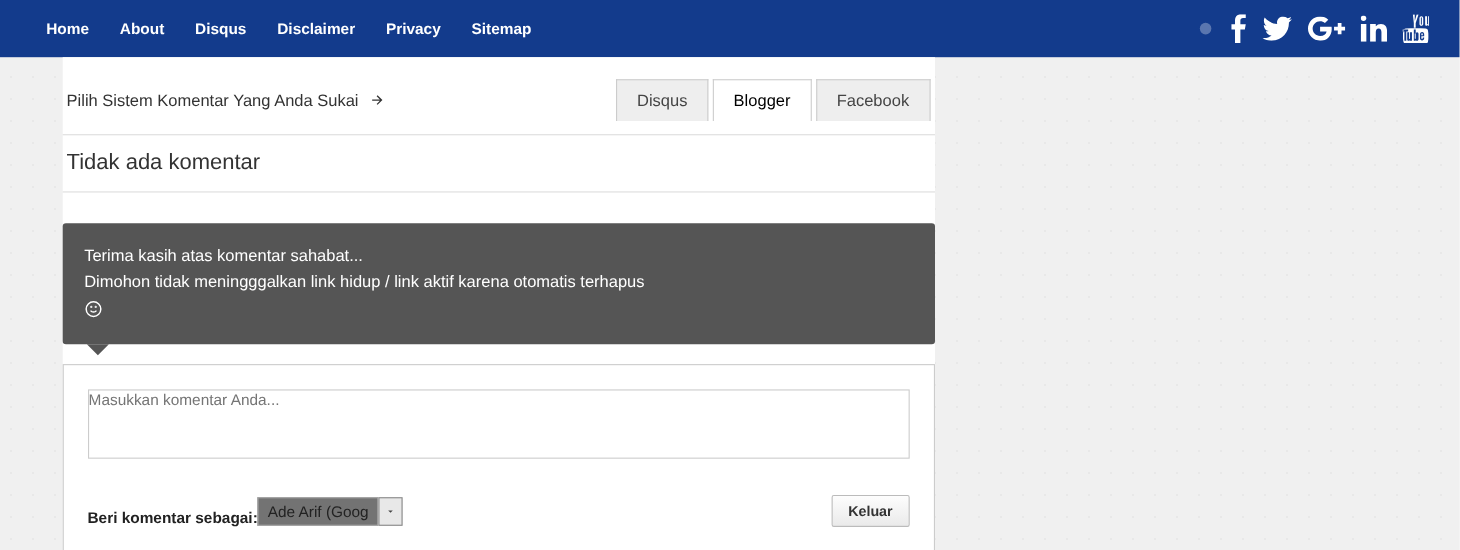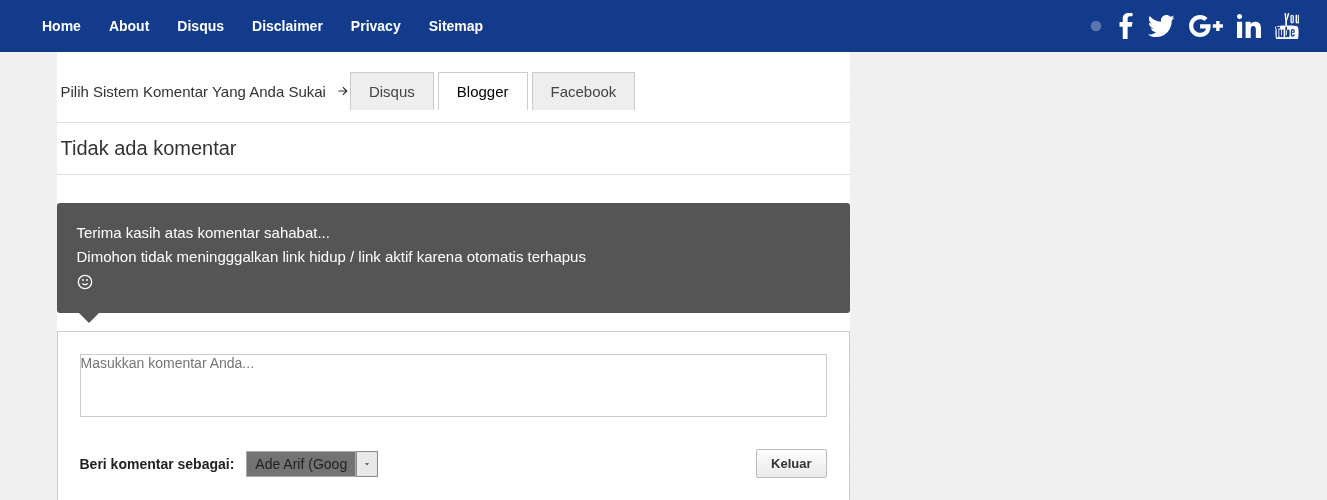--- a/index.html
+++ b/index.html
@@ -6,35 +6,35 @@
 body{font-family:Arial,Helvetica,sans-serif;background:#f0f0f0;background-image:radial-gradient(#e8e8e8 1px,transparent 1px);background-size:20px 20px}
 .topbar{background:#133b8c;height:52px;display:flex;align-items:center;padding:0 28px;justify-content:space-between}
 .nav{display:flex;gap:0}
 .nav a{color:#fff;text-decoration:none;font-size:14px;font-weight:600;padding:10px 14px;cursor:pointer}
 .social{display:flex;gap:14px;align-items:center}
 .social span{color:#fff;cursor:pointer;display:inline-flex;align-items:center}
 .social svg{fill:#fff}
 .bug{opacity:.3}
 .container{max-width:1270px;margin:0 auto;padding:0 28px}
 .main{width:793px;background:#fff;margin-top:0;padding:20px 0 0 0}
-.picker-row{display:flex;align-items:center;justify-content:flex-start;padding:0 4px 12px 4px;border-bottom:1px solid #ddd;margin-bottom:14px}
+.picker-row{display:flex;align-items:center;justify-content:space-between;padding:0 4px 12px 4px;border-bottom:1px solid #ddd;margin-bottom:14px}
 .picker-label{font-size:15px;color:#333;display:flex;align-items:center;gap:10px}
 .picker-label svg{fill:#333}
 .tabs{display:flex}
 .tab{padding:10px 18px;font-size:15px;color:#444;background:#eee;border:1px solid #ccc;border-bottom:none;cursor:pointer}
 .tab.active{background:#fff;color:#000;border-color:#ccc}
 .tab+ .tab{margin-left:4px}
 .no-comment{font-size:20px;color:#333;padding:0 4px 14px 4px;border-bottom:1px solid #ddd;margin-bottom:28px}
 .notice{background:#555;color:#fff;padding:18px 20px 16px 20px;font-size:15px;line-height:1.6;position:relative;border-radius:3px}
 .notice:after{content:"";position:absolute;left:22px;bottom:-10px;border-left:10px solid transparent;border-right:10px solid transparent;border-top:10px solid #555}
 .notice .smile{display:inline-block;margin-top:4px}
 .form-wrap{border:1px solid #ccc;margin-top:18px;padding:22px}
 .textarea{width:100%;height:63px;border:1px solid #ccc;padding:0;font-size:14px;color:#888;resize:none;font-family:inherit}
 .form-row{display:flex;align-items:center;justify-content:space-between;margin-top:28px}
-.left-group{display:flex;align-items:center;gap:12px}
+.left-group{display:flex;align-items:flex-end;}
 .label-as{font-size:14px;font-weight:700;color:#222}
 .select{display:flex;align-items:center}
 .select-box{border:1px solid #aaa;background:#737373;padding:4px 8px;font-size:14px;color:#222;height:26px;display:flex;align-items:center}
 .select-btn{border:1px solid #888;background:#e8e8e8;width:22px;height:26px;display:flex;align-items:center;justify-content:center;cursor:pointer}
 .select-btn svg{fill:#444}
 .btn{padding:6px 14px;font-size:13px;border:1px solid #bbb;background:linear-gradient(#fdfdfd,#eaeaea);border-radius:2px;cursor:pointer;color:#333;font-weight:600}
 </style>
 </head>
 <body>
 

